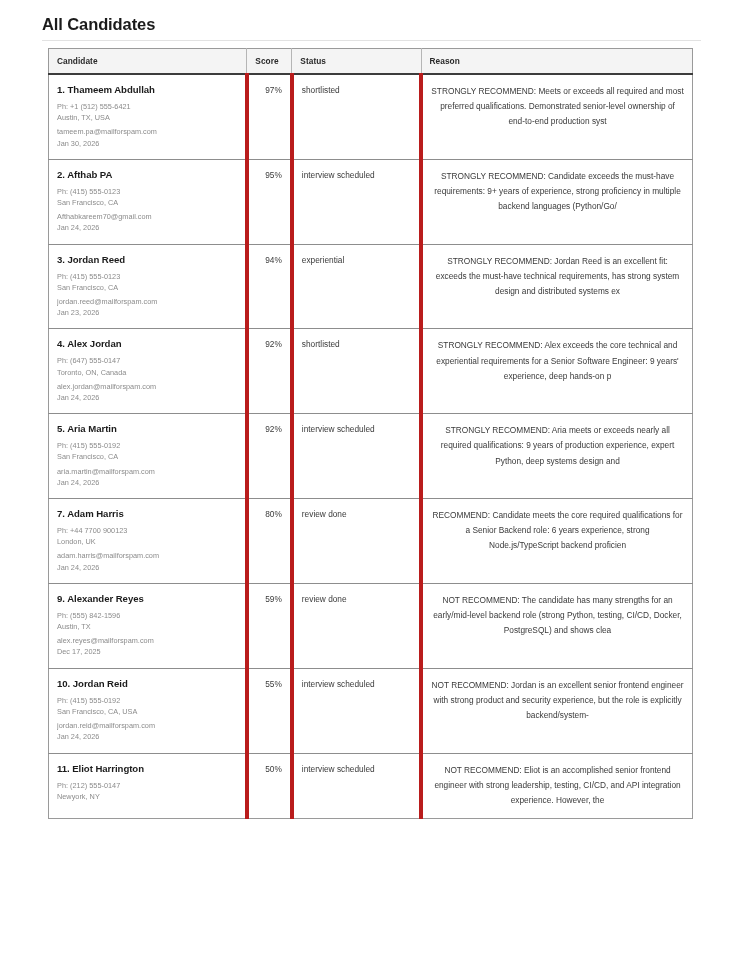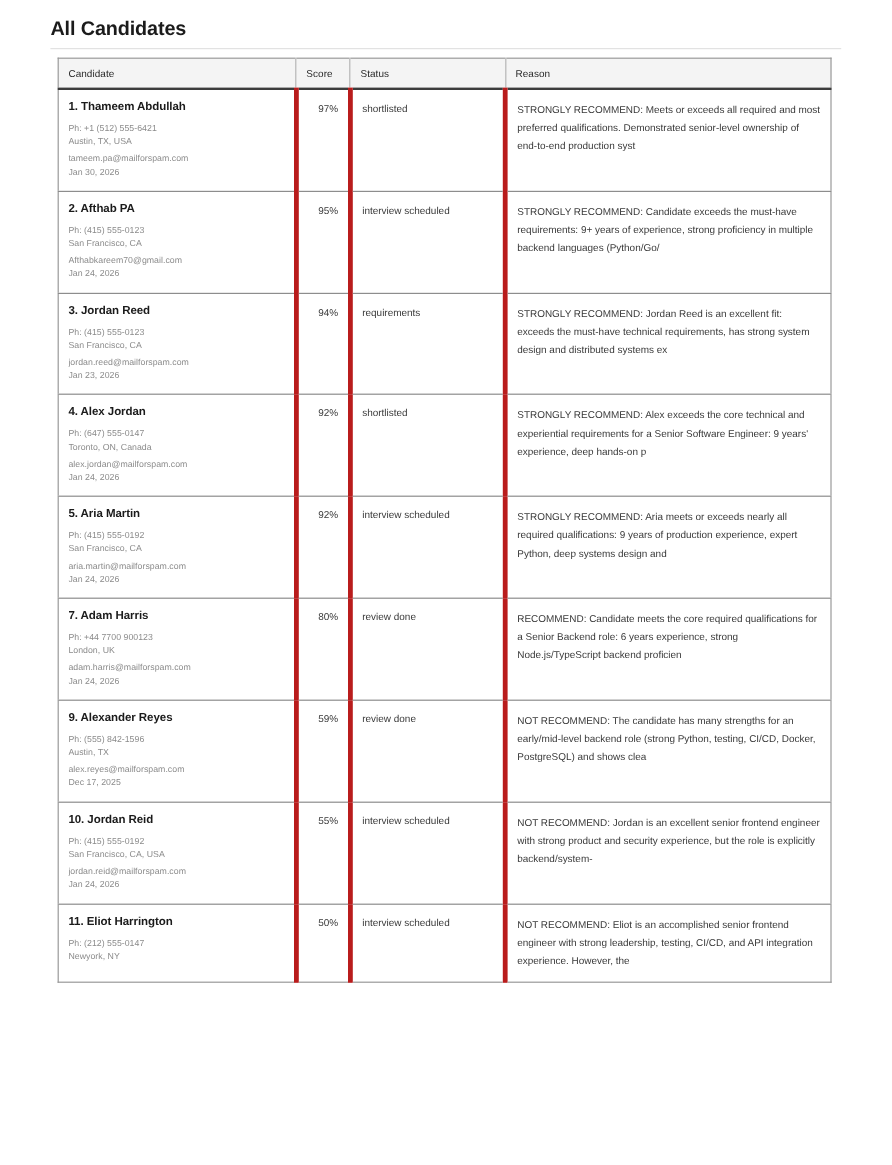--- a/index.html
+++ b/index.html
@@ -51,37 +51,37 @@
     width: 645px;
     table-layout: fixed;
     border: 1px solid #9a9a9a;
   }
   table.candidates th {
     background: #f4f4f4;
     border-right: 1px solid #b5b5b5;
     border-bottom: 2px solid #3c3c3c;
     text-align: left;
     font-size: 8.3px;
-    font-weight: normal;
+    font-weight: bold;
     color: #2a2a2a;
     padding: 6px 8px 6px 8px;
     vertical-align: middle;
     height: 12px;
     letter-spacing: 0.05px;
   }
   table.candidates th:last-child { border-right: none; }
   table.candidates td {
     border-right: 4px solid #b91c1c;
     border-bottom: 1px solid #8d8d8d;
     vertical-align: top;
     padding: 9px 8px 10px 8px;
     font-size: 8.3px;
     color: #3a3a3a;
   }
-  table.candidates td:last-child { border-right: none; }
+  table.candidates td:last-child { border-right: none; text-align: center; }
   table.candidates tr:last-child td { border-bottom: none; }
 
   .col-candidate { width: 198px; }
   .col-score     { width: 45px; }
   .col-status    { width: 129px; }
   .col-reason    { width: 271px; }
 
   th.th-score { text-align: left; padding-left: 10px; }
 
   .cand-name {
@@ -181,21 +181,21 @@
               <div class="cand-name">3. Jordan Reed</div>
               <div class="cand-meta">
                 <div>Ph: (415) 555-0123</div>
                 <div>San Francisco, CA</div>
                 <div class="meta-gap"></div>
                 <div>jordan.reed@mailforspam.com</div>
                 <div>Jan 23, 2026</div>
               </div>
             </td>
             <td class="score-cell">94%</td>
-            <td class="status-cell">requirements</td>
+            <td class="status-cell">experiential</td>
             <td class="reason-cell">STRONGLY RECOMMEND: Jordan Reed is an excellent fit: exceeds the must-have technical requirements, has strong system design and distributed systems ex</td>
           </tr>
           <tr>
             <td>
               <div class="cand-name">4. Alex Jordan</div>
               <div class="cand-meta">
                 <div>Ph: (647) 555-0147</div>
                 <div>Toronto, ON, Canada</div>
                 <div class="meta-gap"></div>
                 <div>alex.jordan@mailforspam.com</div>

